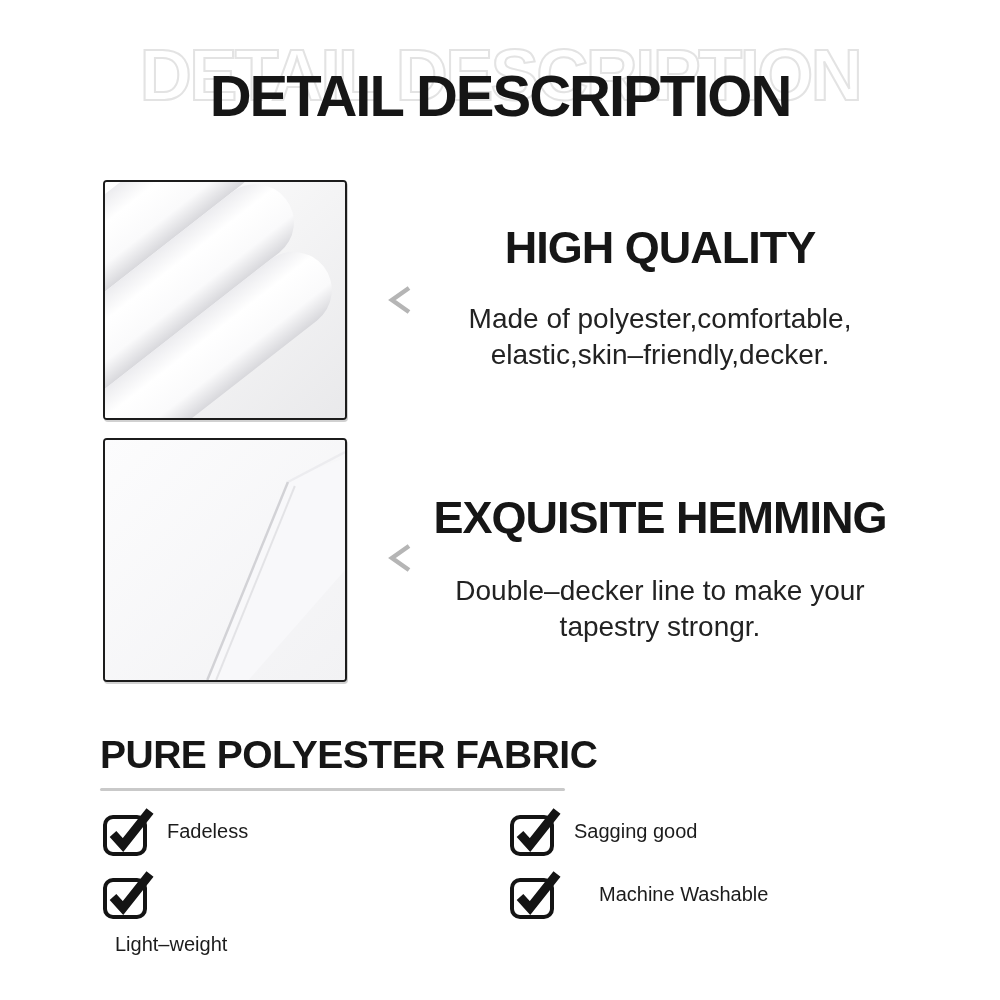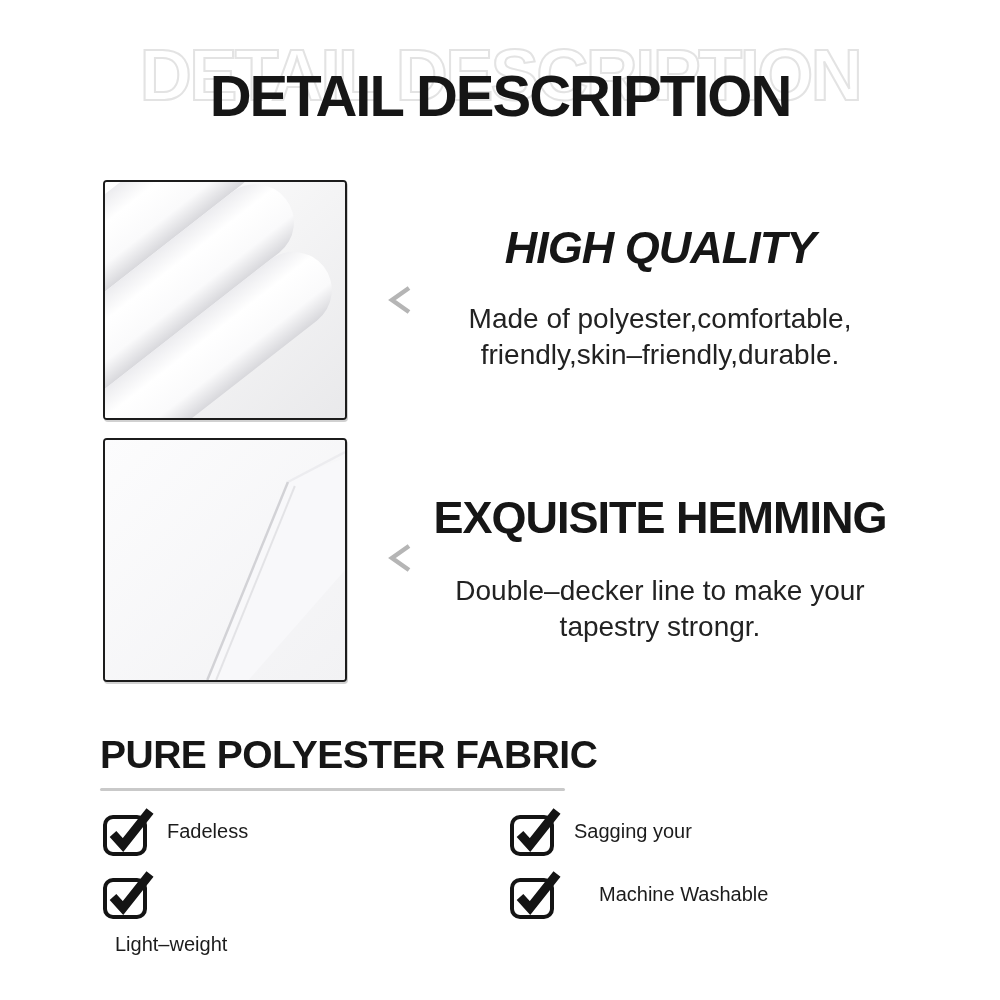--- a/index.html
+++ b/index.html
@@ -29,21 +29,21 @@
   .photo svg { display:block; width:100%; height:100%; }
   
   .chevron { position:absolute; left:387px; width:26px; height:30px; }
   .chev1 { top:285px; } .chev2 { top:543px; }
   
   .sect-head {
     position:absolute; left:420px; width:480px; text-align:center;
     font-size:45px; font-weight:bold; letter-spacing:-1px; white-space:nowrap;
     color:var(--text,#161616);
   }
-  .s1-head { top:222px;font-style:italic; } .s2-head { top:492px; }
+  .s1-head { top:222px; } .s2-head { top:492px; }
   .sect-body {
     position:absolute; left:420px; width:480px; text-align:center;
     font-size:28px; line-height:36px; color:#222222;
   }
   .s1-body { top:301px; } .s2-body { top:561px;margin-top:12px; }
   
   .features-head {
     position:absolute; left:100px; top:733px; font-size:39px; font-weight:bold;
     letter-spacing:-0.5px; white-space:nowrap; color:var(--text,#161616);
   }
@@ -88,21 +88,21 @@
     </svg>
   </div>
 
   <svg class="chevron chev1" viewBox="0 0 26 30">
     <path d="M 22 3 L 5 15 L 22 27" fill="none" style="stroke:var(--chevron,#b5b5b5)" stroke-width="4.5"></path>
   </svg>
 
   <div class="sect-head s1-head">HIGH QUALITY</div>
   <div class="sect-body s1-body">
     <div>Made of polyester,comfortable,</div>
-    <div>friendly,skin–friendly,durable.</div>
+    <div>elastic,skin–friendly,decker.</div>
   </div>
 
   <div class="photo photo2">
     <svg viewBox="0 0 244 240" preserveAspectRatio="none">
       <defs>
         <linearGradient id="bg2" x1="0" y1="0" x2="1" y2="1">
           <stop offset="0" stop-color="#fcfcfd"></stop>
             <stop offset="1" stop-color="#f2f2f4"></stop>
         </linearGradient>
       </defs>
@@ -133,21 +133,21 @@
       <path d="M 11 27 L 21 38 L 48 4" fill="none" style="stroke:var(--checkbox,#141414)" stroke-width="9"></path>
     </svg>
     <span class="feature-label">Fadeless</span>
   </div>
 
   <div class="feature f2">
     <svg viewBox="0 0 52 50">
       <rect x="3" y="10" width="40" height="37" rx="8" fill="none" style="stroke:var(--checkbox,#141414)" stroke-width="4"></rect>
       <path d="M 11 27 L 21 38 L 48 4" fill="none" style="stroke:var(--checkbox,#141414)" stroke-width="9"></path>
     </svg>
-    <span class="feature-label">Sagging your</span>
+    <span class="feature-label">Sagging good</span>
   </div>
 
   <div class="feature f3">
     <svg viewBox="0 0 52 50">
       <rect x="3" y="10" width="40" height="37" rx="8" fill="none" style="stroke:var(--checkbox,#141414)" stroke-width="4"></rect>
       <path d="M 11 27 L 21 38 L 48 4" fill="none" style="stroke:var(--checkbox,#141414)" stroke-width="9"></path>
     </svg>
     <span class="feature-label">Light–weight</span>
   </div>
 

